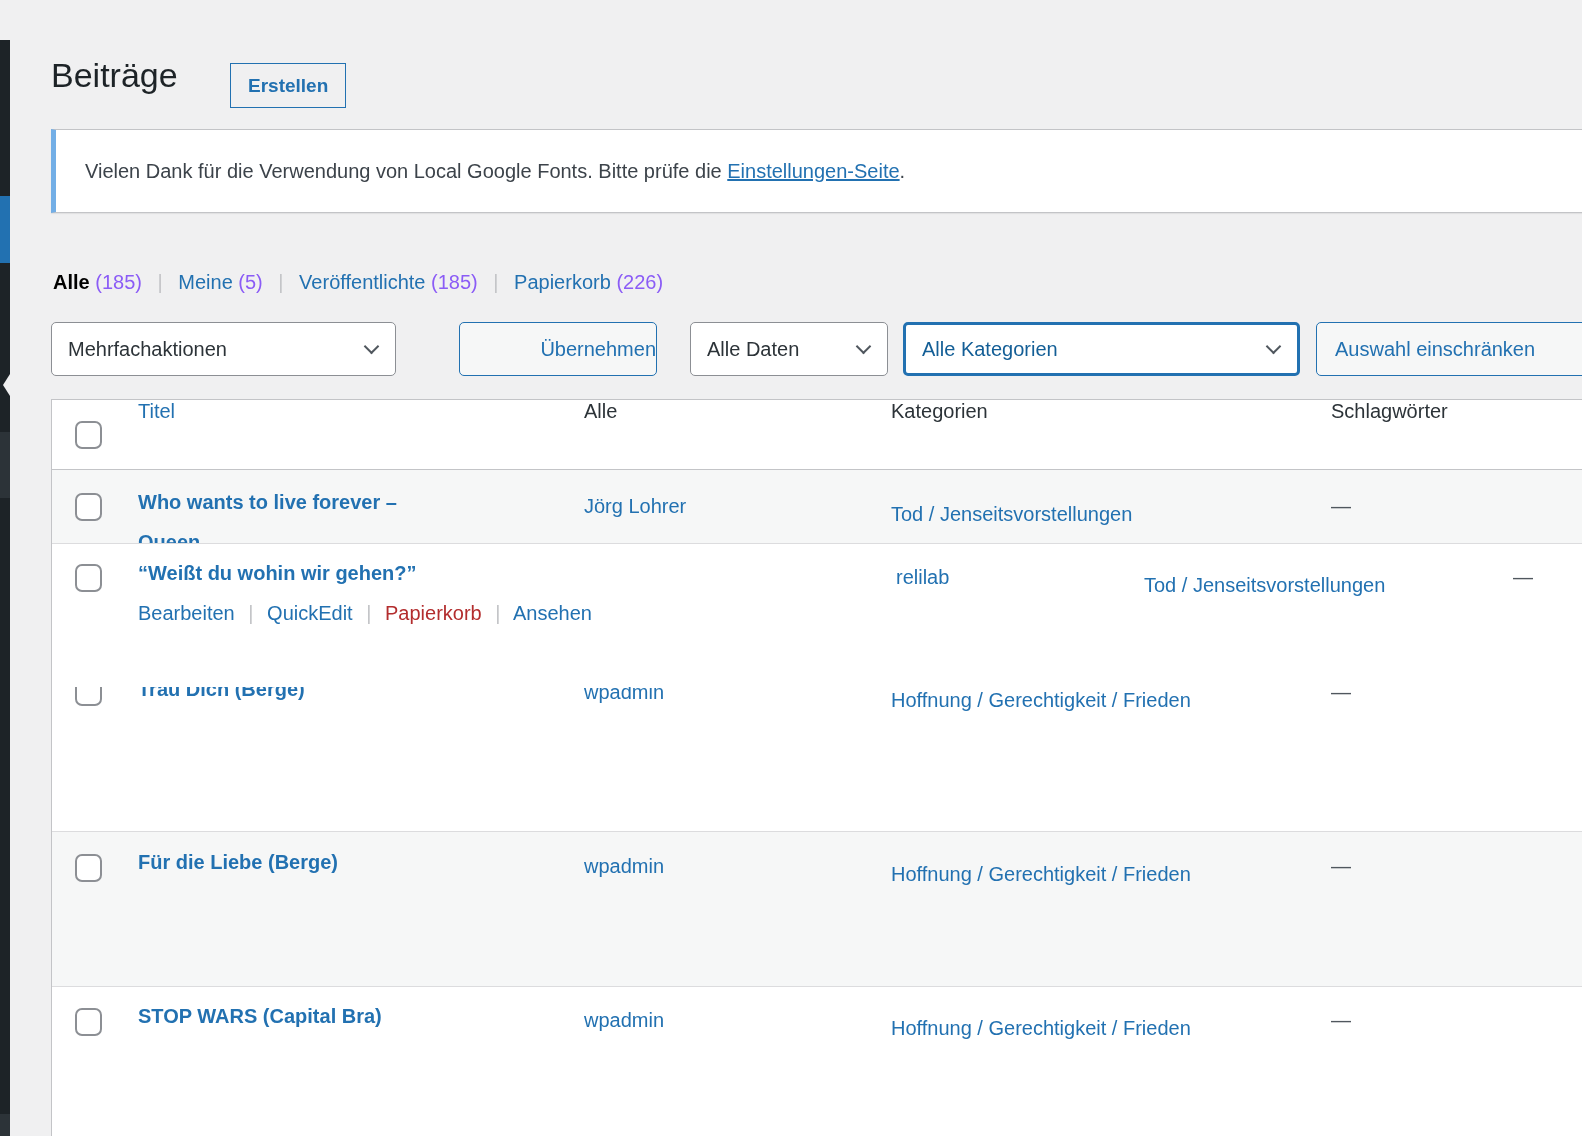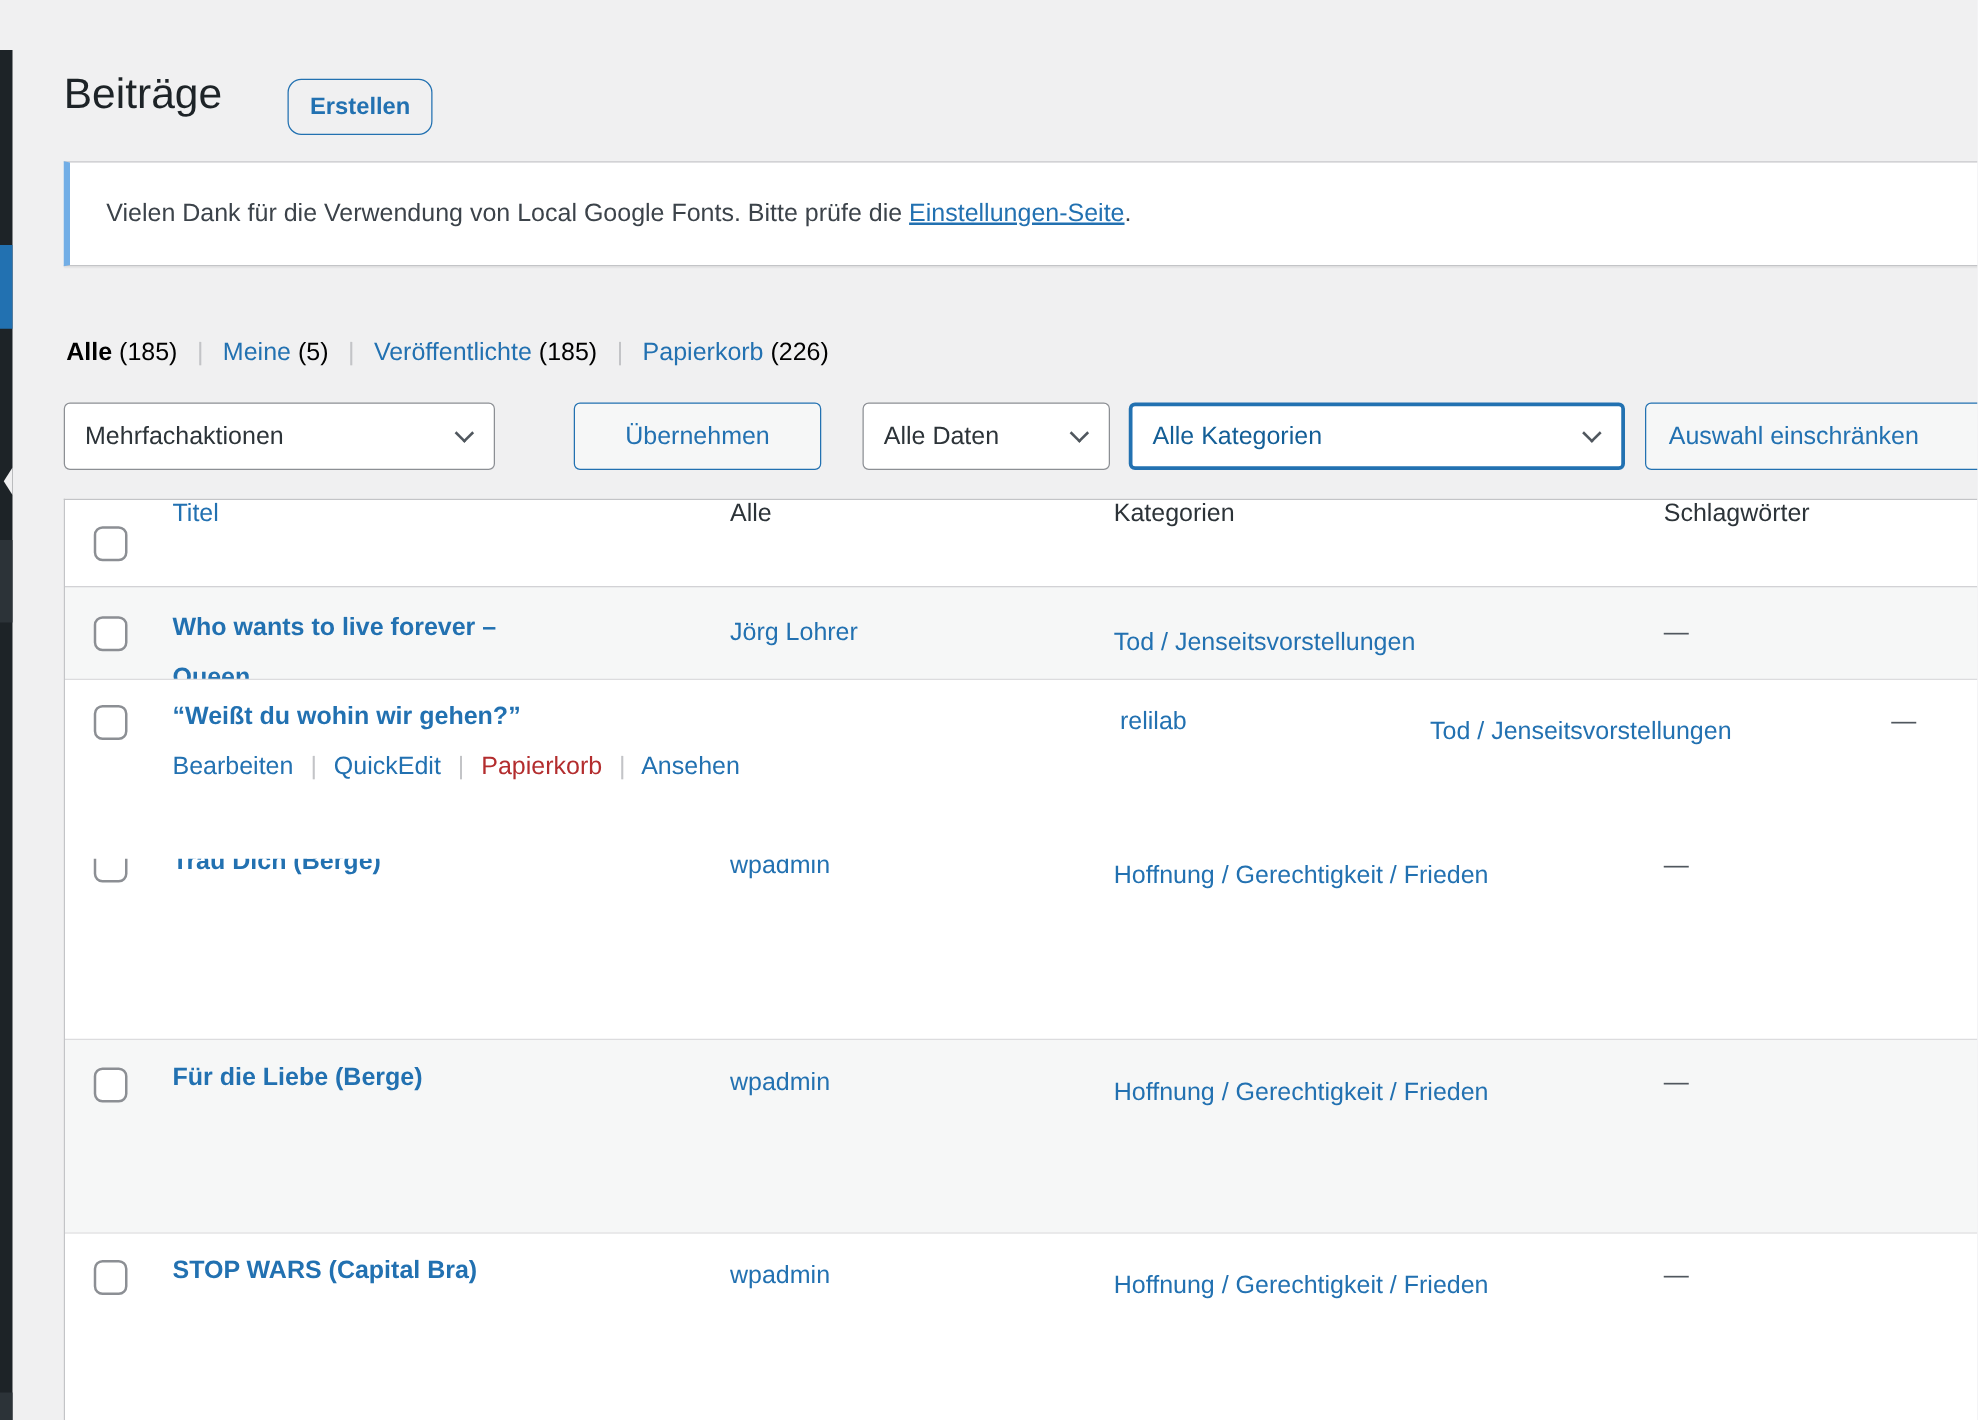--- a/index.html
+++ b/index.html
@@ -12,45 +12,45 @@
   .admin-strip { position:absolute; left:0; top:8px; width:10px; height:1128px; background:#1d2327; }
   .strip-active { position:absolute; left:0; top:156px; width:10px; height:67px; background:#2271b1; }
   .strip-notch { position:absolute; right:0; top:178px; width:0; height:0;
     border-top:11px solid transparent; border-bottom:11px solid transparent; border-right:7px solid #f0f0f1; }
   .strip-hover { position:absolute; left:0; top:392px; width:10px; height:66px; background:#2c3338; }
   .strip-hover2 { position:absolute; left:0; top:1074px; width:10px; height:54px; background:#2c3338; }
 
   
   .page-title { position:absolute; left:51px; top:24px; font-size:34px; font-weight:400; color:#1d2327; }
   .create-btn { position:absolute; left:230px; top:31px; height:45px; padding:0 17px;
-    border:1.5px solid #2271b1; border-radius:11px; color:#2271b1; background:transparent;
+    border:1.5px solid #2271b1; border-radius:0; color:#2271b1; background:transparent;
     font-size:19px; font-weight:700; line-height:42px; cursor:pointer; font-family:inherit; }
 
   
   .notice { position:absolute; left:51px; top:97px; width:1541px; height:84px; background:#fff;
     border:1px solid #c3c4c7; border-left:5px solid #72aee6; box-shadow:0 1px 1px rgba(0,0,0,.06);
     display:flex; align-items:center; padding-left:29px; font-size:20px; color:#3c434a; }
   .notice a { color:#2271b1; text-decoration:underline; }
 
   
   .views { position:absolute; left:53px; top:239px; font-size:20px; }
   .views .sep { color:#c3c4c7; margin:0 10px; }
-  .views .count { color:#000000; }
+  .views .count { color:#8b5cf6; }
   .views a { color:#2271b1; text-decoration:none; }
   .views .current { color:#000; font-weight:700; }
 
   
   .ctrl { position:absolute; top:290px; height:54px; border-radius:5px; background:#fff;
     font-size:20px; display:flex; align-items:center; }
   .select { border:1.5px solid #8c8f94; color:#2c3338; justify-content:space-between; padding:0 18px 0 16px; cursor:pointer; }
   .chev { width:11px; height:11px; border-right:2.5px solid #50575e; border-bottom:2.5px solid #50575e;
     transform:rotate(45deg); margin-top:-5px; flex:0 0 auto; }
   .sel-bulk { left:51px; width:345px; }
   .btn-blue { border:1.5px solid #2271b1; background:#f6f7f7; color:#2271b1; font-weight:500;
-    justify-content:center; cursor:pointer; }
+    justify-content:flex-end; cursor:pointer; }
   .btn-apply { left:459px; width:198px; }
   .sel-date { left:690px; width:198px; }
   .sel-cat { left:903px; width:397px; border:3.5px solid #2271b1; color:#135e96; }
   .sel-cat .chev { border-color:#50575e; }
   .btn-filter { left:1316px; width:288px; justify-content:flex-start; padding-left:18px; }
 
   
   .table { position:absolute; left:51px; top:367px; width:1531px;
     border-top:1px solid #c3c4c7; border-left:1px solid #c3c4c7; background:#fff; }
   .trow { overflow:hidden; }

